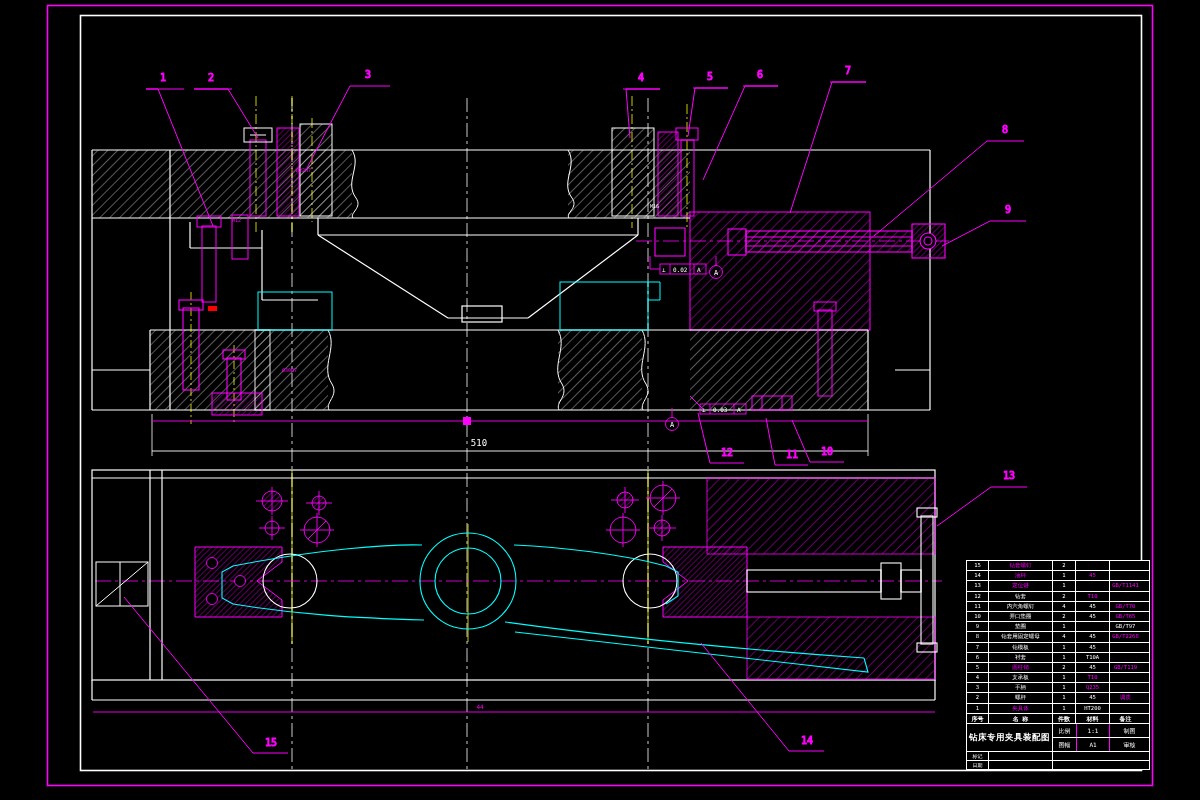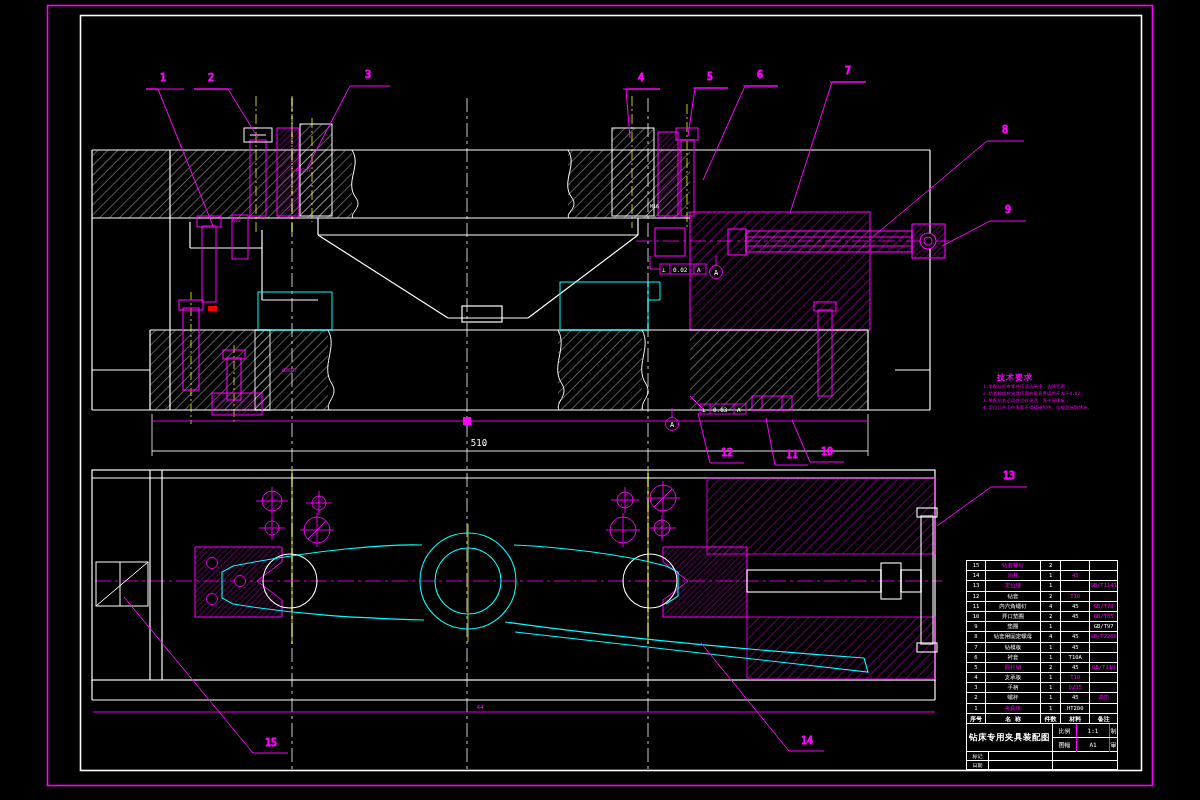--- a/index.html
+++ b/index.html
@@ -14,21 +14,21 @@
   .tiny-white{fill:#ffffff;font-size:5px;}
   .tol-text{fill:#ffffff;font-size:6px;}
   .datum-text{fill:#ffffff;font-size:7px;text-anchor:middle;}
 
   
   #techreq{position:absolute;left:983px;top:372px;width:112px;color:#ff00ff;}
   #techreq .tr-title{font-size:8px;font-weight:bold;letter-spacing:1px;margin-left:14px;}
   #techreq .tr-line{font-size:4.5px;line-height:7px;white-space:nowrap;transform-origin:0 0;}
 
   
-  #titleblock{position:absolute;left:966px;top:560px;width:152px;height:210px;
+  #titleblock{position:absolute;left:966px;top:560px;width:184px;height:210px;
               border:1px solid #fff;box-sizing:border-box;color:#fff;background:#000;}
   .bom-row{display:flex;height:10.2px;border-bottom:1px solid #fff;box-sizing:border-box;}
   .bom-cell{border-right:1px solid #fff;box-sizing:border-box;overflow:hidden;
             font-size:5.5px;line-height:9px;text-align:center;white-space:nowrap;}
   .col-no{width:22px;}
   .col-name{width:64px;}
   .col-qty{width:23px;}
   .col-mat{width:34px;}
   .col-rem{width:31px;border-right:none;}
   .c-m{color:#ff00ff;}
@@ -392,30 +392,20 @@
           <polyline points="701,643 789,751 824,751"></polyline>
           <text x="807" y="744" class="balloon-num">14</text>
         </g>
     <g>
           <polyline points="124,597 253,753 288,753"></polyline>
           <text x="271" y="746" class="balloon-num">15</text>
         </g>
   </g>
 </svg>
 
-<div id="techreq">
-  <div class="tr-title">技术要求</div>
-  <div>
-
-  <div class="tr-line">1.装配前所有零件应清洗干净，去除毛刺；</div>
-        <div class="tr-line">2.钻套轴线对夹具底面的垂直度误差不大于0.02；</div>
-        <div class="tr-line">3.装配后各运动件动作灵活，无卡滞现象；</div>
-        <div class="tr-line">4.定位元件工作表面不得磕碰划伤，按规定涂防锈油。</div>
-      </div>
-</div>
 
 <div id="titleblock">
   <div>
 
       <div class="bom-row">
         <div class="bom-cell col-no c-w">15</div>
         <div class="bom-cell col-name c-m">钻套螺钉</div>
         <div class="bom-cell col-qty c-w">2</div>
         <div class="bom-cell col-mat c-w"></div>
         <div class="bom-cell col-rem c-m"></div>

